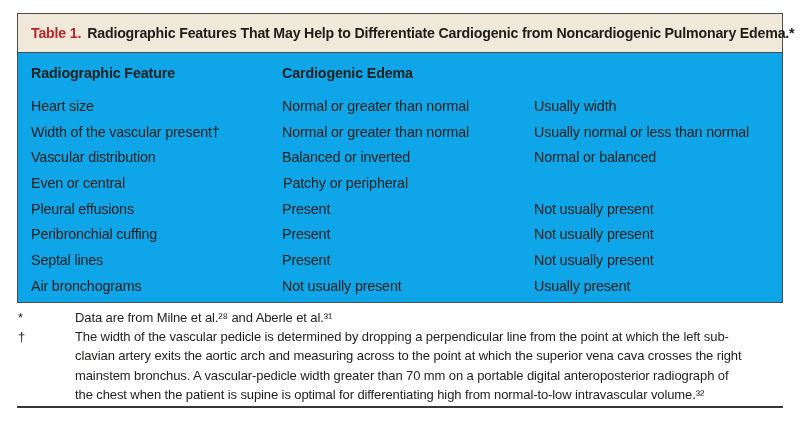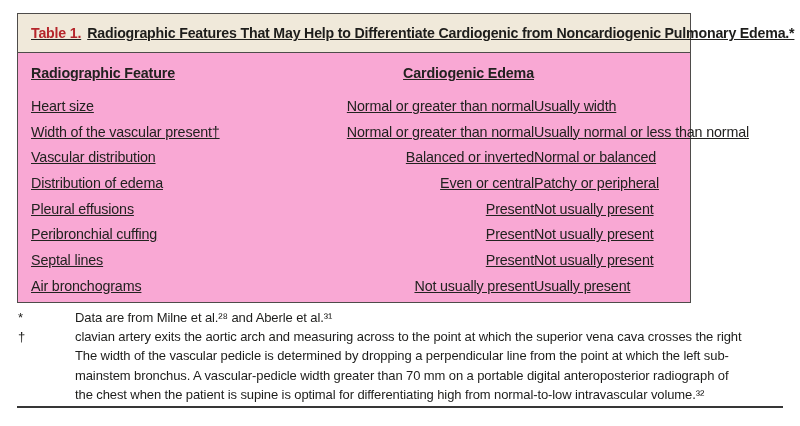--- a/index.html
+++ b/index.html
@@ -7,46 +7,45 @@
     width: 800px; height: 426px;
     background: #ffffff;
     font-family: "Liberation Sans", sans-serif;
     color: #222220;
     -webkit-font-smoothing: antialiased;
   }
   .page { position: relative; width: 800px; height: 426px; background: #ffffff; overflow: hidden; }
 
   .table-box {
     position: absolute; left: 17px; top: 13px;
-    width: 674px; height: 290px;
+    width: 766px; height: 290px;
     border: 1.5px solid #4e4c4a;
-    background: #f9a8d4;
+    background: #0ea5e9;
     box-sizing: border-box;
-    text-decoration: underline;
   }
   .table-title {
     height: 39px;
     background: #f0e9da;
     border-bottom: 1.5px solid #4e4c4a;
     box-sizing: border-box;
     display: flex; align-items: center;
     padding-left: 13px;
     font-size: 14.2px; font-weight: bold;
     letter-spacing: -0.2px;
     white-space: nowrap;
   }
   .title-label { color: #b5262c; margin-right: 6px; }
   .title-text { color: #1d1d1b; }
 
   .table-body { position: relative; padding: 0 0 0 13px; }
   .row { display: flex; align-items: center; height: 25.7px; }
   .header-row { height: 40px; font-weight: bold; }
   .cell { white-space: nowrap; font-size: 14.3px; letter-spacing: -0.15px; }
   .c1 { width: 251px; flex: 0 0 251px; }
-  .c2 { width: 252px; flex: 0 0 252px; text-align: right; }
+  .c2 { width: 252px; flex: 0 0 252px; }
   .c3 { flex: 1 1 auto; }
 
   .footnotes {
     position: absolute; left: 17px; top: 308px; width: 766px;
     font-size: 13px; letter-spacing: -0.1px; color: #1d1d1b;
   }
   .footnote { position: relative; padding-left: 14px; line-height: 19.2px; }
   .fn-marker { position: absolute; left: 1px; top: 0; }
   .fn-line { white-space: nowrap; margin-left: 44px; }
 
@@ -86,21 +85,20 @@
         <div class="cell c3">Usually normal or less than normal</div>
       </div>
 
       <div class="row">
         <div class="cell c1">Vascular distribution</div>
         <div class="cell c2">Balanced or inverted</div>
         <div class="cell c3">Normal or balanced</div>
       </div>
 
       <div class="row">
-        <div class="cell c1">Distribution of edema</div>
         <div class="cell c2">Even or central</div>
         <div class="cell c3">Patchy or peripheral</div>
       </div>
 
       <div class="row">
         <div class="cell c1">Pleural effusions</div>
         <div class="cell c2">Present</div>
         <div class="cell c3">Not usually present</div>
       </div>
 
@@ -127,22 +125,22 @@
 
   <div class="footnotes">
 
     <div class="footnote">
       <span class="fn-marker">*</span>
       <div class="fn-line">Data are from Milne et al.²⁸ and Aberle et al.³¹</div>
     </div>
 
     <div class="footnote">
       <span class="fn-marker">†</span>
+      <div class="fn-line">The width of the vascular pedicle is determined by dropping a perpendicular line from the point at which the left sub-</div>
       <div class="fn-line">clavian artery exits the aortic arch and measuring across to the point at which the superior vena cava crosses the right</div>
-      <div class="fn-line">The width of the vascular pedicle is determined by dropping a perpendicular line from the point at which the left sub-</div>
       <div class="fn-line">mainstem bronchus. A vascular-pedicle width greater than 70 mm on a portable digital anteroposterior radiograph of</div>
       <div class="fn-line">the chest when the patient is supine is optimal for differentiating high from normal-to-low intravascular volume.³²</div>
     </div>
 
   </div>
 
   <div class="bottom-rule"></div>
 
 </div>
 

